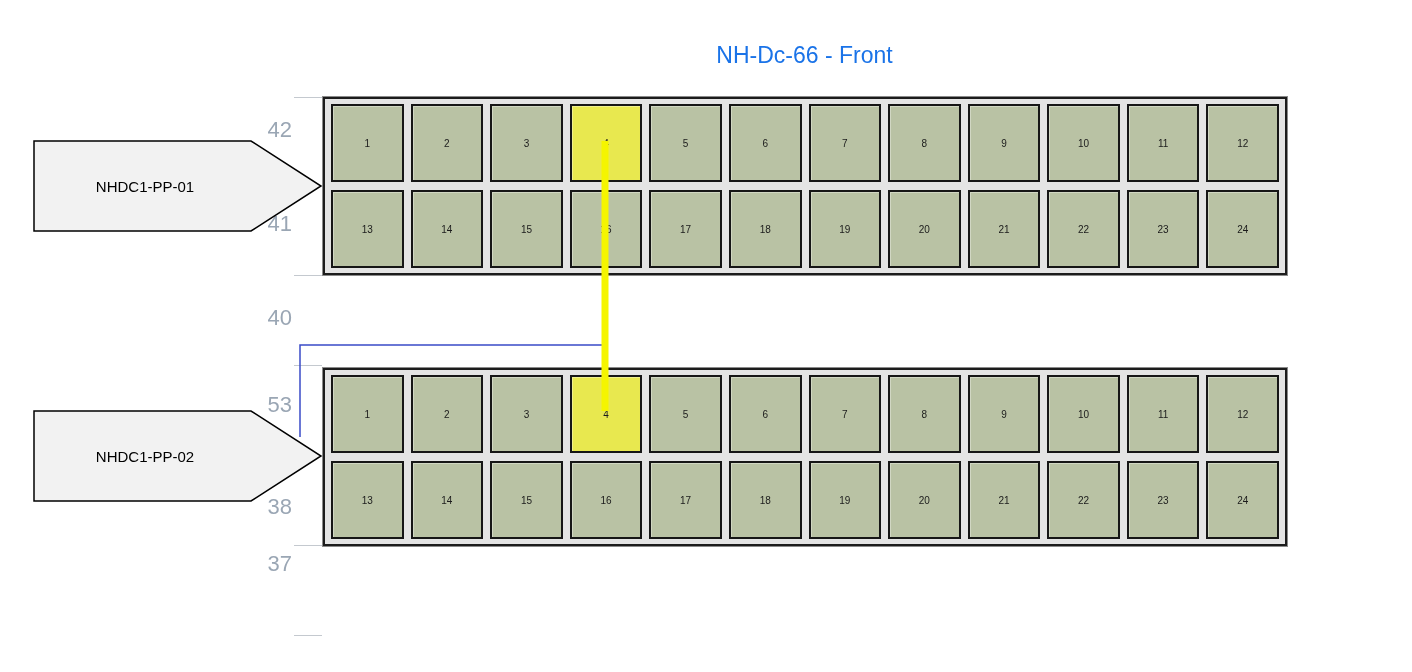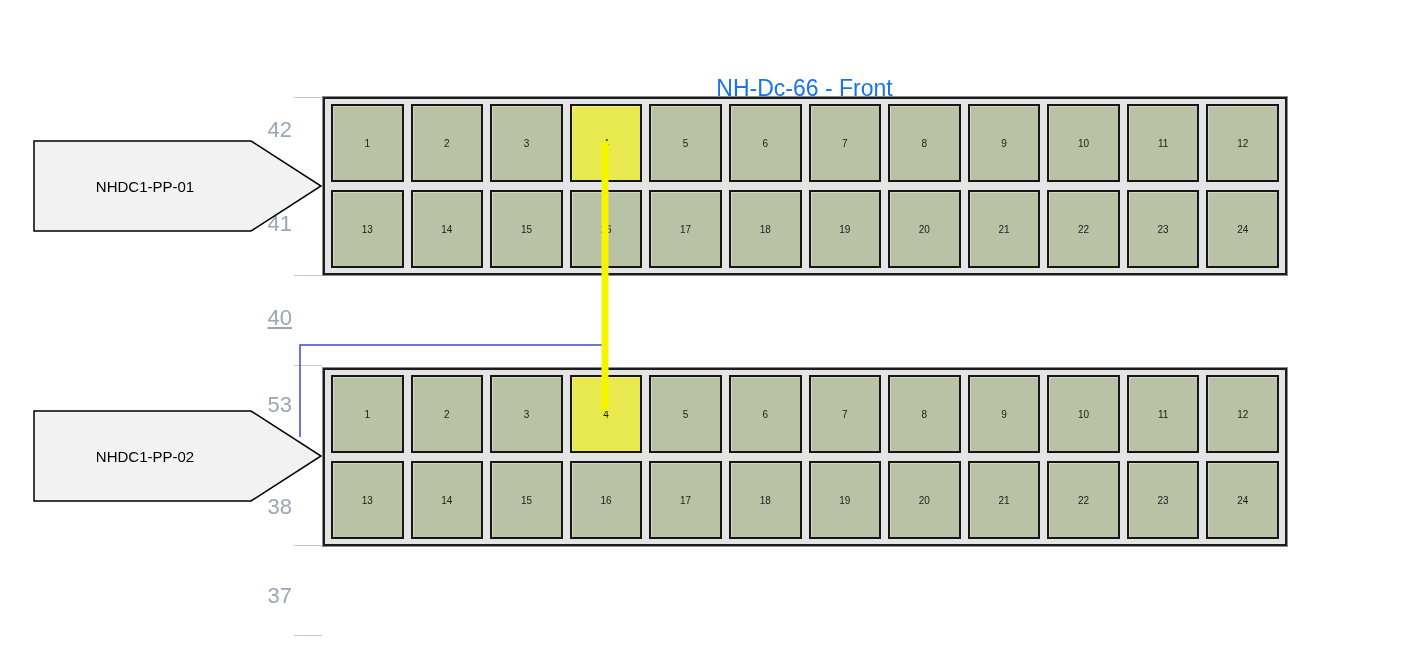--- a/index.html
+++ b/index.html
@@ -2,21 +2,20 @@
 <html style="--title-color: #1a73e8; --rack-label-color: #9aa6b4; --tick-color: #c4c9cf; --port-fill: #b9c2a4; --port-highlight: #e8e84f; --connection-yellow: #f5f500; --trace-blue: #3a4bc8; --arrow-fill: #f2f2f2;"><head>
 <meta charset="utf-8">
 <style>
   html,body{margin:0;padding:0;background:#ffffff;font-family:"Liberation Sans",sans-serif;}
   #stage{position:relative;width:1412px;height:672px;background:#ffffff;overflow:hidden;}
 
   #diagram-title{
     position:absolute;left:323px;top:42px;width:963px;
     text-align:center;font-size:23px;font-weight:400;
     color:var(--title-color,#1a73e8);
-    margin-top:33px;
   }
 
   .rack-unit-label{
     position:absolute;left:230px;width:62px;height:24px;line-height:24px;
     text-align:right;font-size:22px;color:var(--rack-label-color,#9aa6b4);
   }
 
   .rack-tick{
     position:absolute;left:294px;width:28px;height:1px;
     background:var(--tick-color,#c4c9cf);
@@ -54,24 +53,24 @@
 </head>
 <body>
 
 <div id="stage">
 
   <div id="diagram-title">NH-Dc-66 - Front</div>
 
   <div id="rack-col">
       <div class="rack-unit-label" style="top: 118px;">42</div>
       <div class="rack-unit-label" style="top: 212px;">41</div>
-      <div class="rack-unit-label" style="top: 306px; text-decoration: underline;">40</div>
+      <div class="rack-unit-label" style="top: 306px;">40</div>
       <div class="rack-unit-label" style="top: 393px;">53</div>
       <div class="rack-unit-label" style="top: 495px;">38</div>
-      <div class="rack-unit-label" style="top: 584px; text-align: right;">37</div>
+      <div class="rack-unit-label" style="top: 552px; text-align: right;">37</div>
     </div>
   <div id="ticks">
       <div class="rack-tick" style="top: 97px;"></div>
       <div class="rack-tick" style="top: 275px;"></div>
       <div class="rack-tick" style="top: 365px;"></div>
       <div class="rack-tick" style="top: 545px;"></div>
       <div class="rack-tick" style="top: 635px;"></div>
     </div>
   <div id="panels">
       <div class="panel" style="top: 97px;">

